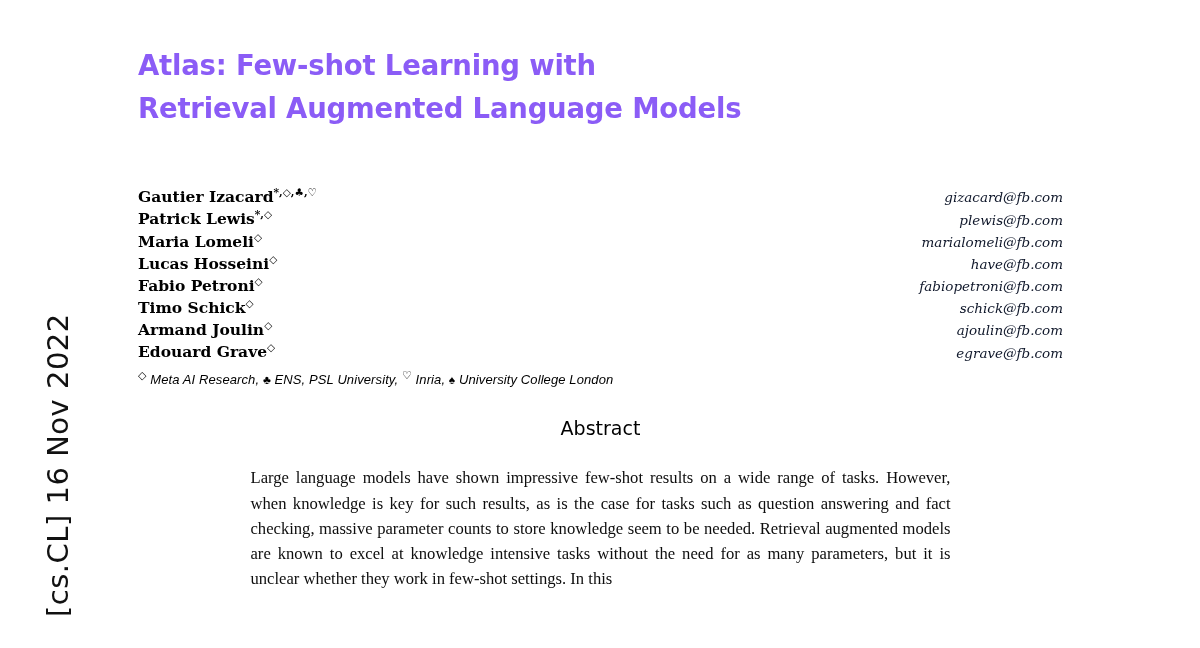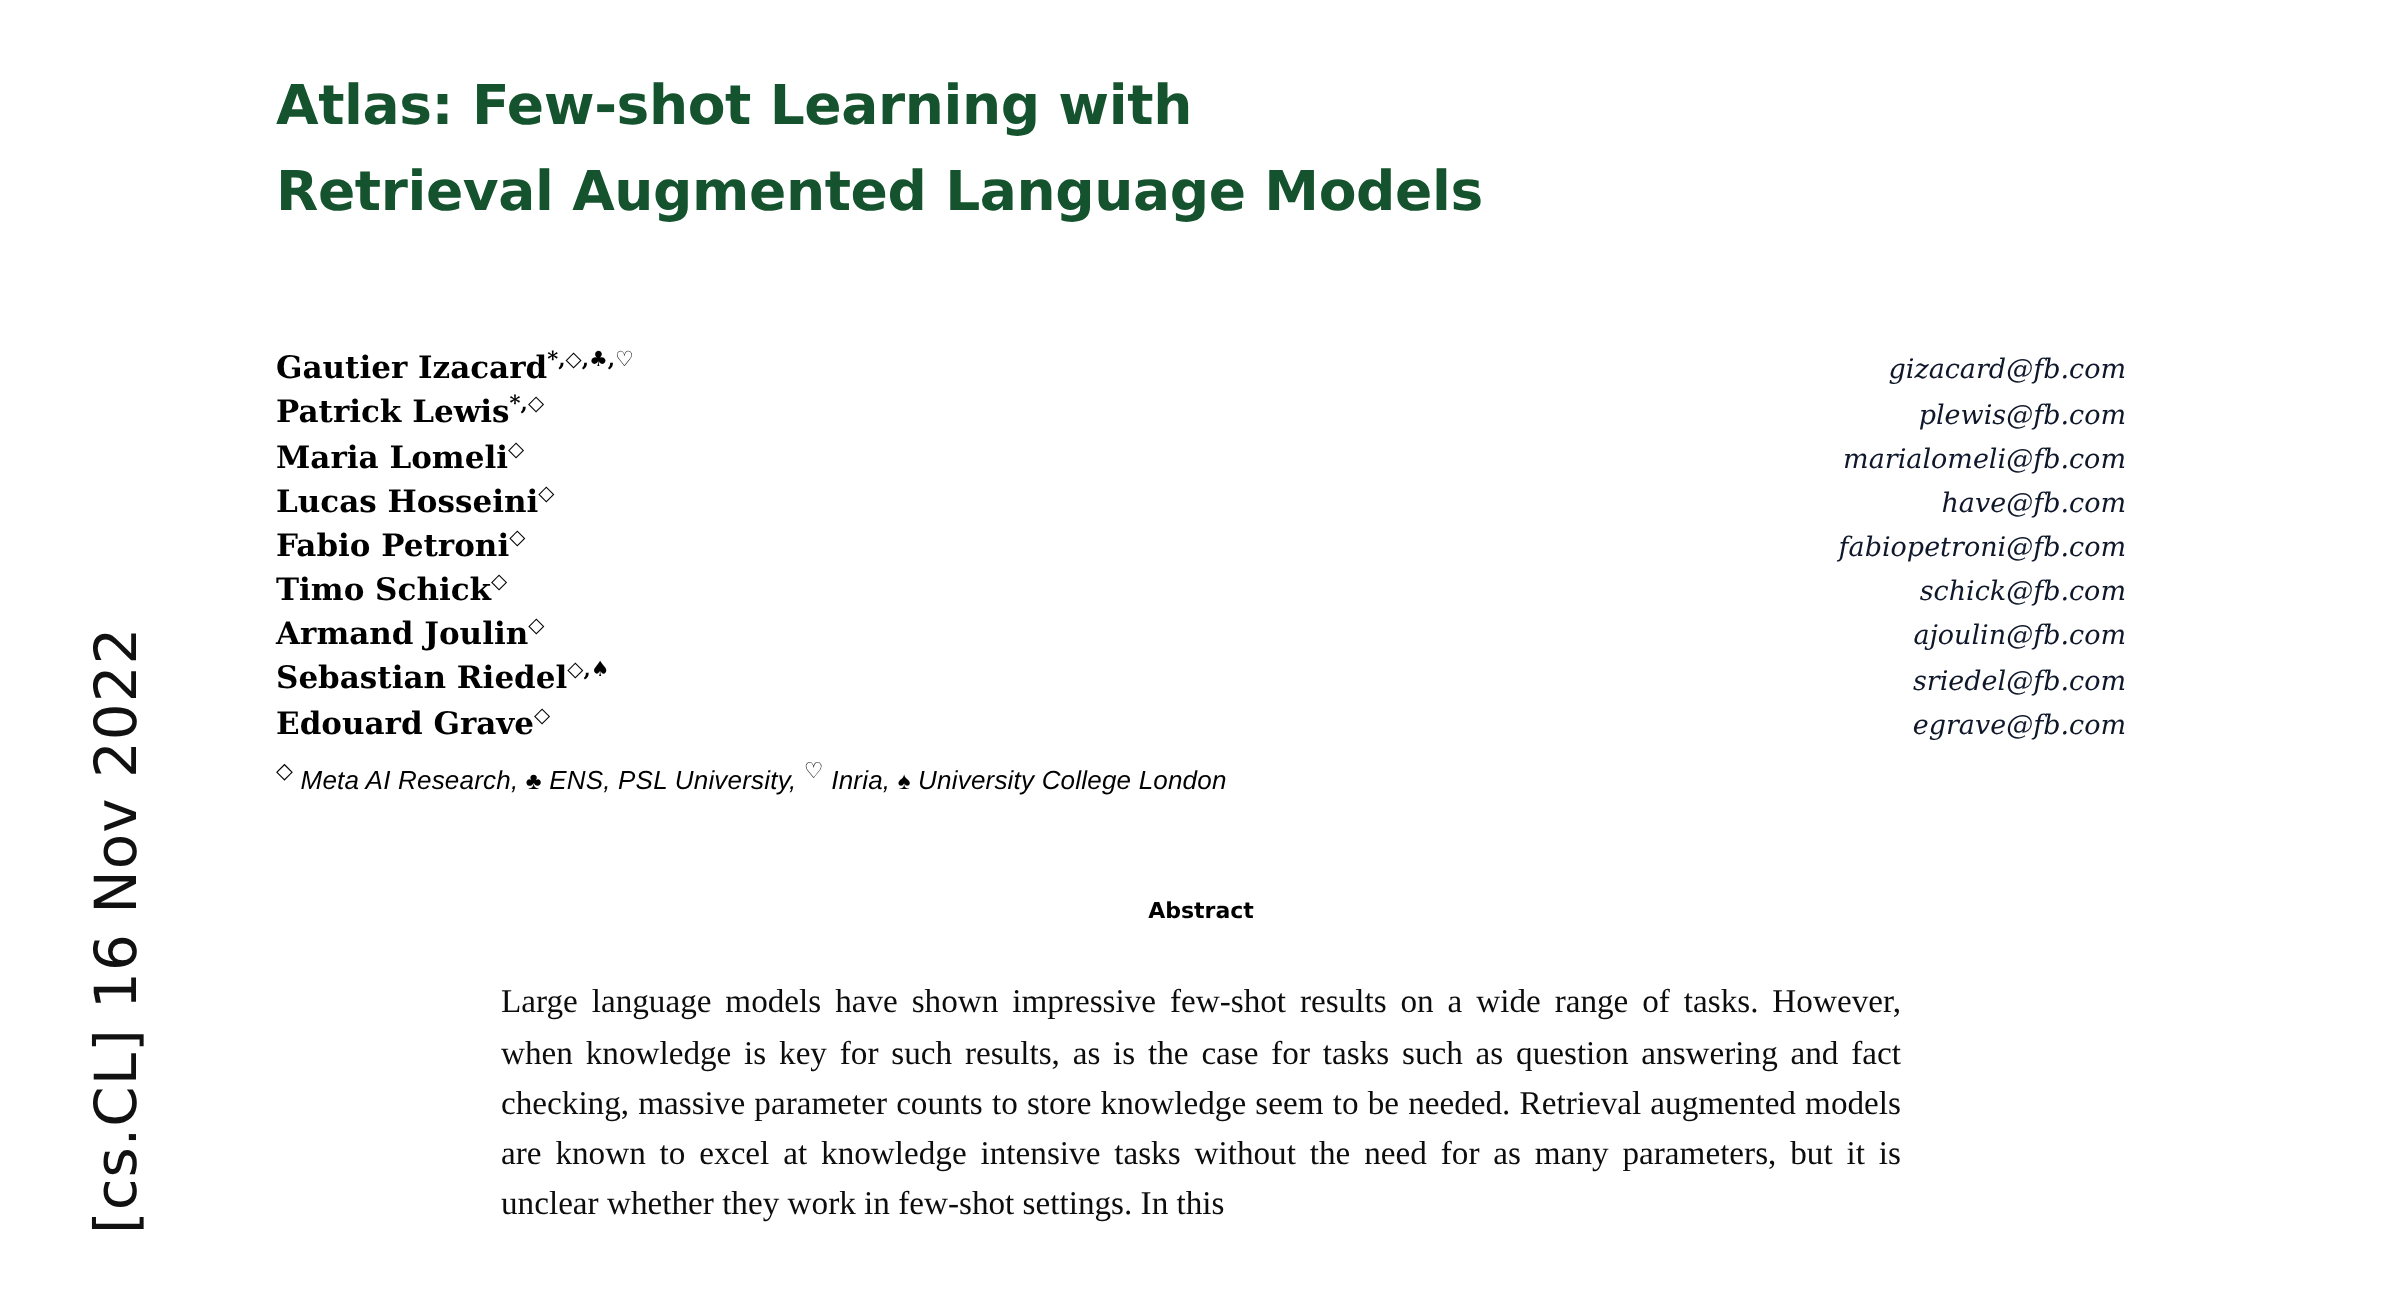--- a/index.html
+++ b/index.html
@@ -35,27 +35,27 @@
   
   .page {
     position: absolute;
     left: 138px;
     top: 0;
     width: 925px;
     height: 648px;
   }
 
   .title {
-    margin-top: 32px;
+    margin-top: 44px;
     font-family: "DejaVu Sans", sans-serif;
     font-weight: bold;
     font-size: 27.5px;
     line-height: 1.55;
     letter-spacing: -0.2px;
-    color: #14532d;
+    color: #8b5cf6;
   }
   .title .line {
     display: block;
   }
 
   
   .authors {
     margin-top: 58px;
     position: relative;
   }
@@ -96,25 +96,25 @@
     font-size: 11px;
     vertical-align: super;
   }
   .affiliations .mark-inline {
     font-style: normal;
     font-size: 12px;
   }
 
   
   .abstract-heading {
-    margin-top: 52px;
+    margin-top: 30px;
     text-align: center;
     font-family: "DejaVu Sans", sans-serif;
-    font-weight: bold;
-    font-size: 11px;
+    font-weight: normal;
+    font-size: 19px;
   }
   .abstract-body {
     margin: 26px auto 0 auto;
     width: 700px;
     font-family: "Liberation Serif", serif;
     font-size: 16.6px;
     line-height: 1.52;
     text-align: justify;
     color: #0d0d0d;
   }
@@ -162,24 +162,20 @@
       <span class="author-name"><span>Timo Schick</span><span class="sup">◇</span></span>
       <span class="author-email">schick@fb.com</span>
     </div>
 
 
     <div class="author-row">
       <span class="author-name"><span>Armand Joulin</span><span class="sup">◇</span></span>
       <span class="author-email">ajoulin@fb.com</span>
     </div>
 
-    <div class="author-row">
-      <span class="author-name"><span>Sebastian Riedel</span><span class="sup">◇,♠</span></span>
-      <span class="author-email">sriedel@fb.com</span>
-    </div>
 
     <div class="author-row">
       <span class="author-name"><span>Edouard Grave</span><span class="sup">◇</span></span>
       <span class="author-email">egrave@fb.com</span>
     </div>
 
     <div class="affiliations">
       <span class="mark">◇</span>
       <span>Meta AI Research,</span>
       <span class="mark-inline">♣</span>

